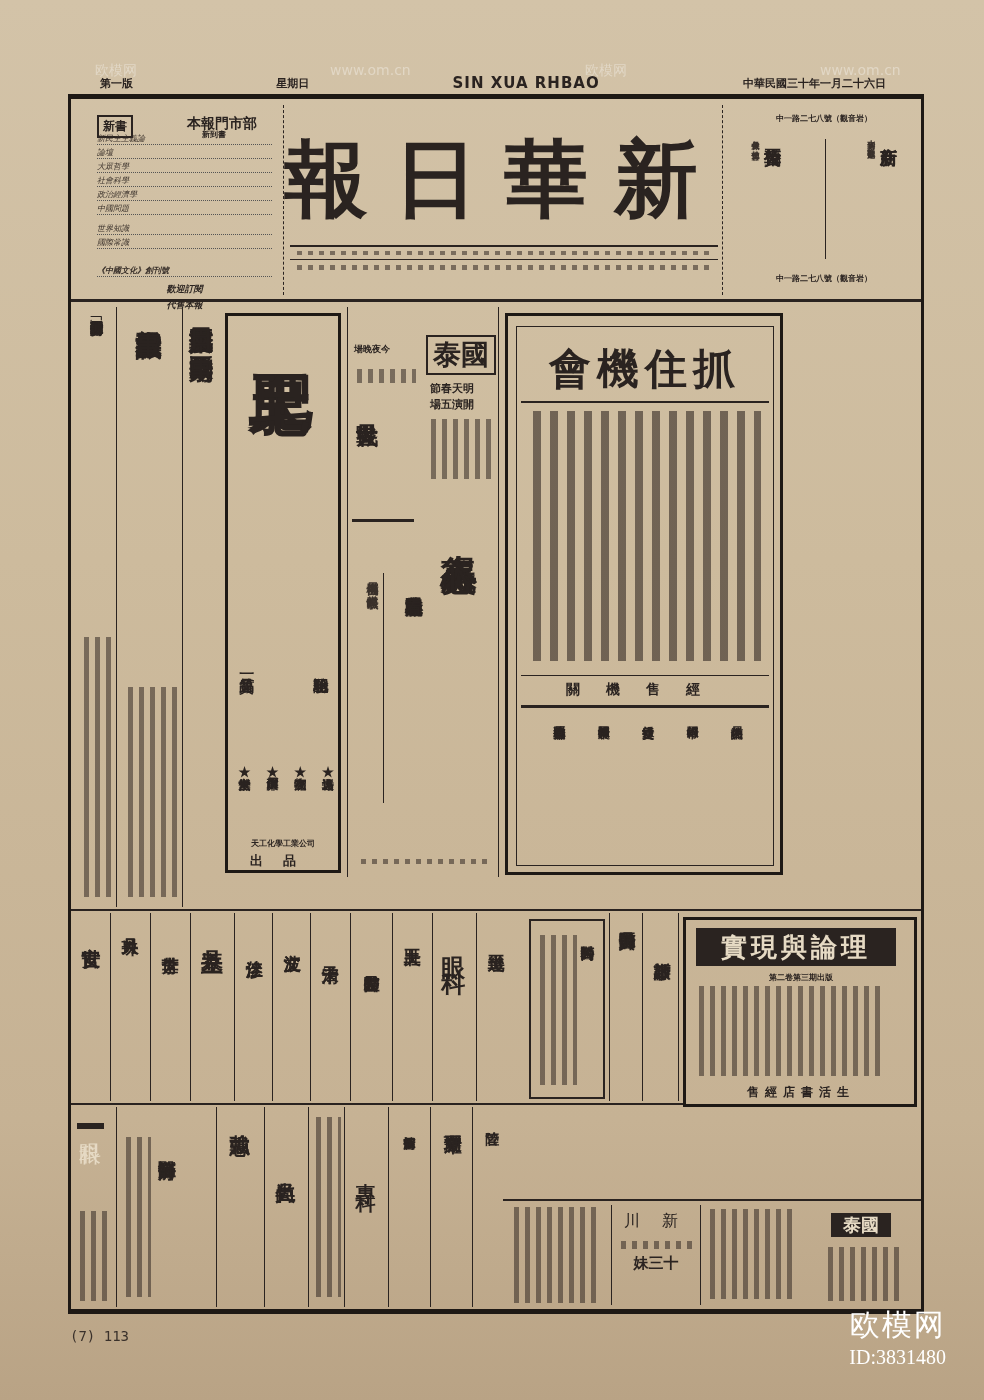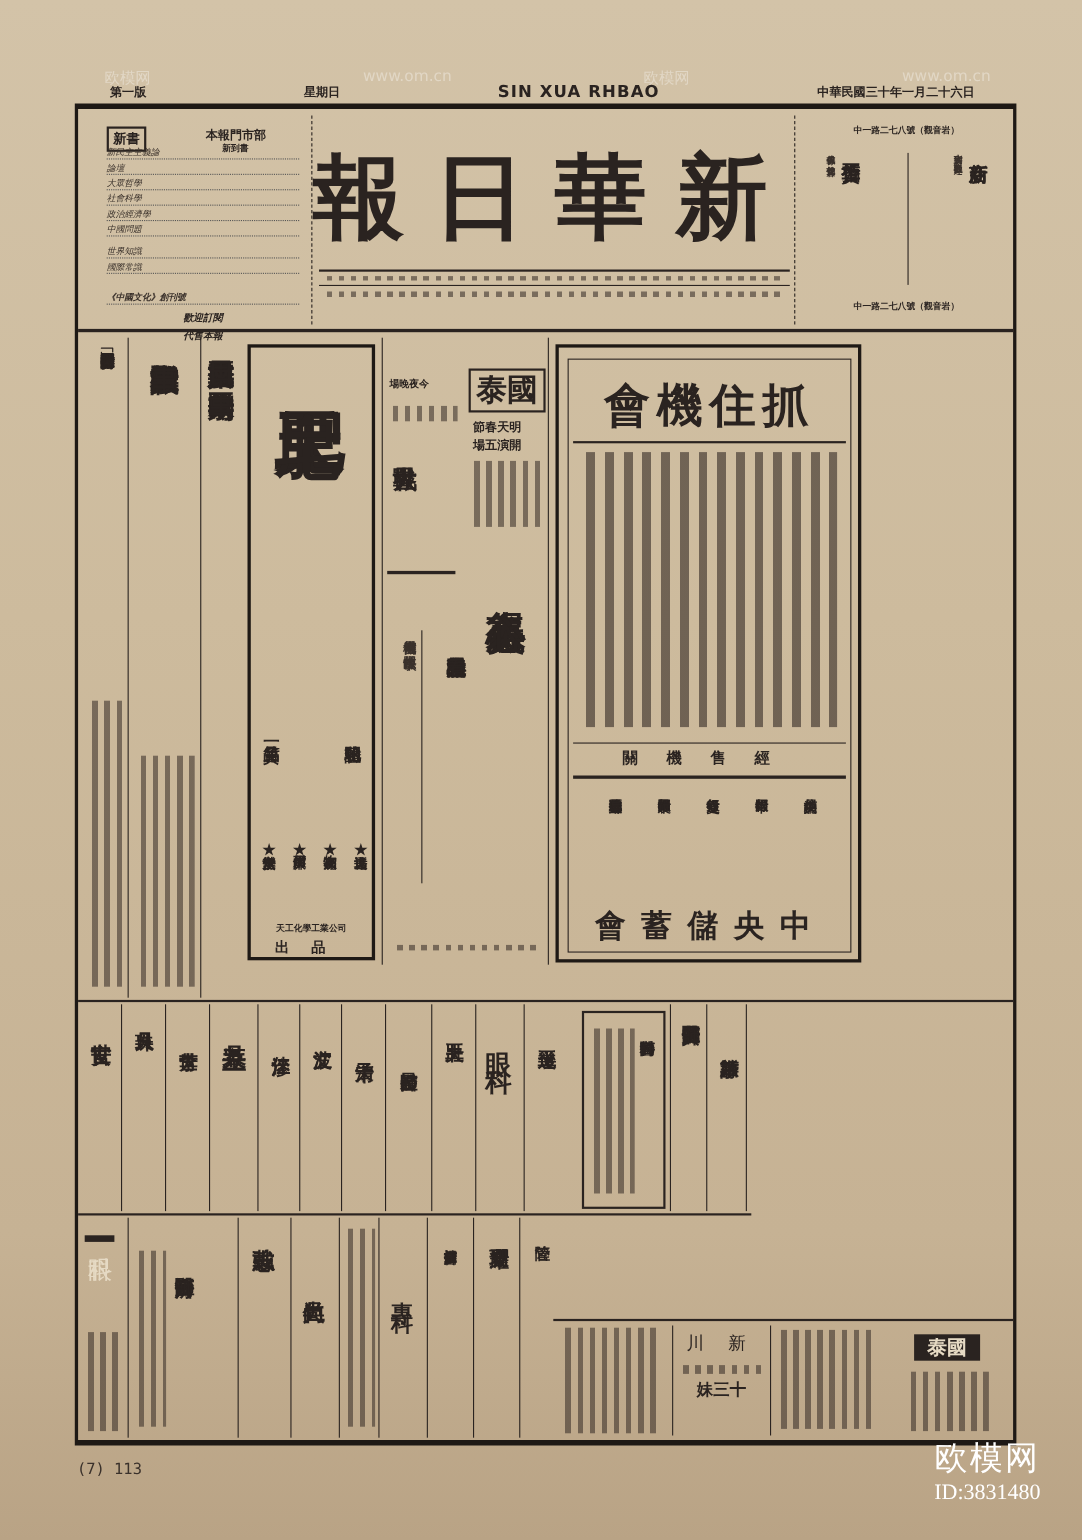--- a/index.html
+++ b/index.html
@@ -48,21 +48,21 @@
   <span>第一版</span>
   <span>星期日</span>
   <span class="latin">SIN XUA RHBAO</span>
   <span>中華民國三十年一月二十六日</span>
 </div>
 
 <div class="page">
 
   <div class="box" style="left:6px;top:6px;width:200px;height:190px;border:none;">
     <div style="position:absolute;left:20px;top:10px;border:2px solid #2a2320;padding:1px 4px;font-size:12px;font-weight:bold;">新書</div>
-    <div style="position:absolute;left:110px;top:10px;font-size:11px;font-weight:bold;">本報門市部</div>
+    <div style="position:absolute;left:110px;top:10px;font-size:14px;font-weight:bold;">本報門市部</div>
     <div style="position:absolute;left:125px;top:24px;font-size:8px;font-weight:bold;">新到書</div>
     <div style="position:absolute;left:20px;top:28px;width:175px;font-style:italic;">
       <div class="small" style="border-bottom:1px dotted #555;margin-bottom:2px;">新民主主義論</div>
       <div class="small" style="border-bottom:1px dotted #555;margin-bottom:2px;">論壇</div>
       <div class="small" style="border-bottom:1px dotted #555;margin-bottom:2px;">大眾哲學</div>
       <div class="small" style="border-bottom:1px dotted #555;margin-bottom:2px;">社會科學</div>
       <div class="small" style="border-bottom:1px dotted #555;margin-bottom:2px;">政治經濟學</div>
       <div class="small" style="border-bottom:1px dotted #555;margin-bottom:8px;">中國問題</div>
       <div class="small" style="border-bottom:1px dotted #555;margin-bottom:2px;">世界知識</div>
       <div class="small" style="border-bottom:1px dotted #555;margin-bottom:16px;">國際常識</div>
@@ -149,21 +149,20 @@
       <div class="rule" style="left:4px;top:348px;width:248px;height:1px;"></div>
       <div style="position:absolute;left:0;top:354px;width:258px;text-align:center;font-size:14px;font-weight:bold;letter-spacing:26px;direction:rtl;unicode-bidi:bidi-override;">經售機關</div>
       <div class="rule" style="left:4px;top:378px;width:248px;height:3px;"></div>
       <div style="position:absolute;left:36px;top:390px;width:190px;height:100px;display:flex;flex-direction:row-reverse;justify-content:space-between;">
         <div class="vt b" style="font-size:12px;">中央信託局</div>
         <div class="vt b" style="font-size:12px;">中國銀行</div>
         <div class="vt b" style="font-size:12px;">交通銀行</div>
         <div class="vt b" style="font-size:12px;">中國農民銀行</div>
         <div class="vt b" style="font-size:12px;">郵政儲金匯業局</div>
       </div>
-      <div class="title-big" style="position:absolute;left:0;top:496px;width:258px;text-align:center;font-size:28px;letter-spacing:14px;direction:rtl;unicode-bidi:bidi-override;">中央儲蓄會</div>
     </div>
   </div>
 
 
   <div class="rule" style="left:0;top:810px;width:850px;height:2px;"></div>
 
   <div style="position:absolute;left:0;top:814px;width:450px;height:188px;display:flex;flex-direction:row;">
     <div class="col" style="position:relative;width:40px;border-right:1px solid #2a2320;">
         <div class="vt b" style="font-size:19px;margin:20px 0 0 10px;">官世安</div>
       </div>
@@ -203,20 +202,26 @@
     <div class="vt b" style="font-size:14px;position:absolute;right:8px;top:14px;">內科醫師</div>
     <div class="fill-lines" style="left:6px;top:14px;width:40px;height:150px;"></div>
   </div>
   <div style="position:absolute;left:538px;top:814px;width:34px;height:188px;border-left:1px solid #2a2320;border-right:1px solid #2a2320;">
     <div class="vt b" style="font-size:17px;margin:6px 0 0 8px;">黃鼎臣醫師</div>
   </div>
   <div style="position:absolute;left:574px;top:814px;width:34px;height:188px;border-right:1px solid #2a2320;">
     <div class="vt b" style="font-size:17px;margin:36px 0 0 8px;">訂婚啟事</div>
   </div>
 
+  <div class="box thick" style="left:612px;top:818px;width:234px;height:190px;">
+    <div class="dark-bg title-big" style="position:absolute;left:10px;top:8px;width:200px;height:38px;font-size:26px;text-align:center;line-height:38px;letter-spacing:4px;direction:rtl;unicode-bidi:bidi-override;">理論與現實</div>
+    <div style="position:absolute;left:20px;top:52px;width:190px;font-size:8px;font-weight:bold;text-align:center;">第二卷第三期出版</div>
+    <div class="fill-lines" style="left:10px;top:66px;width:190px;height:90px;"></div>
+    <div style="position:absolute;left:20px;top:164px;width:190px;font-size:12px;font-weight:bold;text-align:center;letter-spacing:6px;direction:rtl;unicode-bidi:bidi-override;">生活書店經售</div>
+  </div>
 
   <div class="rule" style="left:0;top:1004px;width:612px;height:2px;"></div>
 
   <div style="position:absolute;left:0;top:1008px;width:440px;height:200px;display:flex;">
     <div style="position:relative;width:46px;border-right:1px solid #2a2320;">
       <div class="dark-bg vt" style="font-size:22px;position:absolute;left:6px;top:16px;padding:3px 2px;">眼科</div>
       <div class="fill-lines" style="left:6px;top:104px;width:32px;height:90px;"></div>
     </div>
     <div style="position:relative;width:100px;border-right:1px solid #2a2320;">
         <div class="vt b" style="font-size:18px;position:absolute;left:40px;top:40px;">汪濟舟醫師</div>

